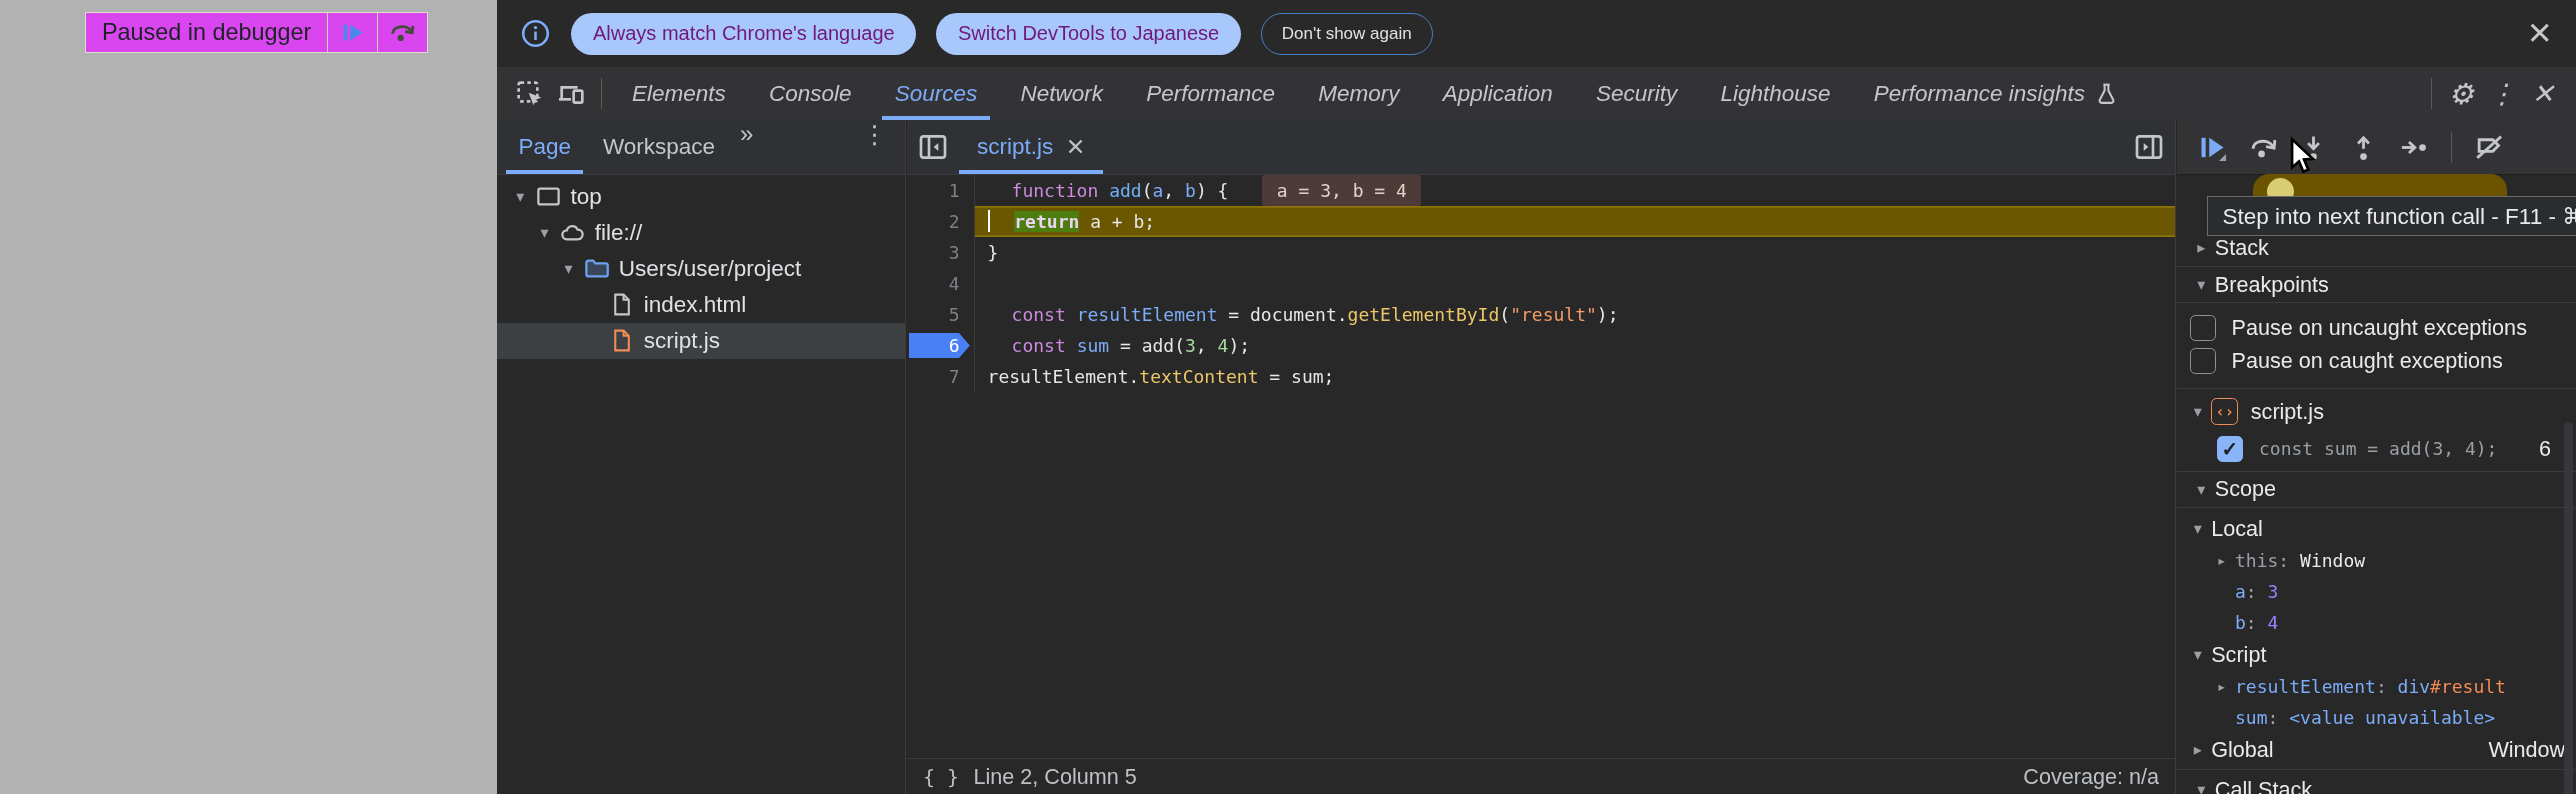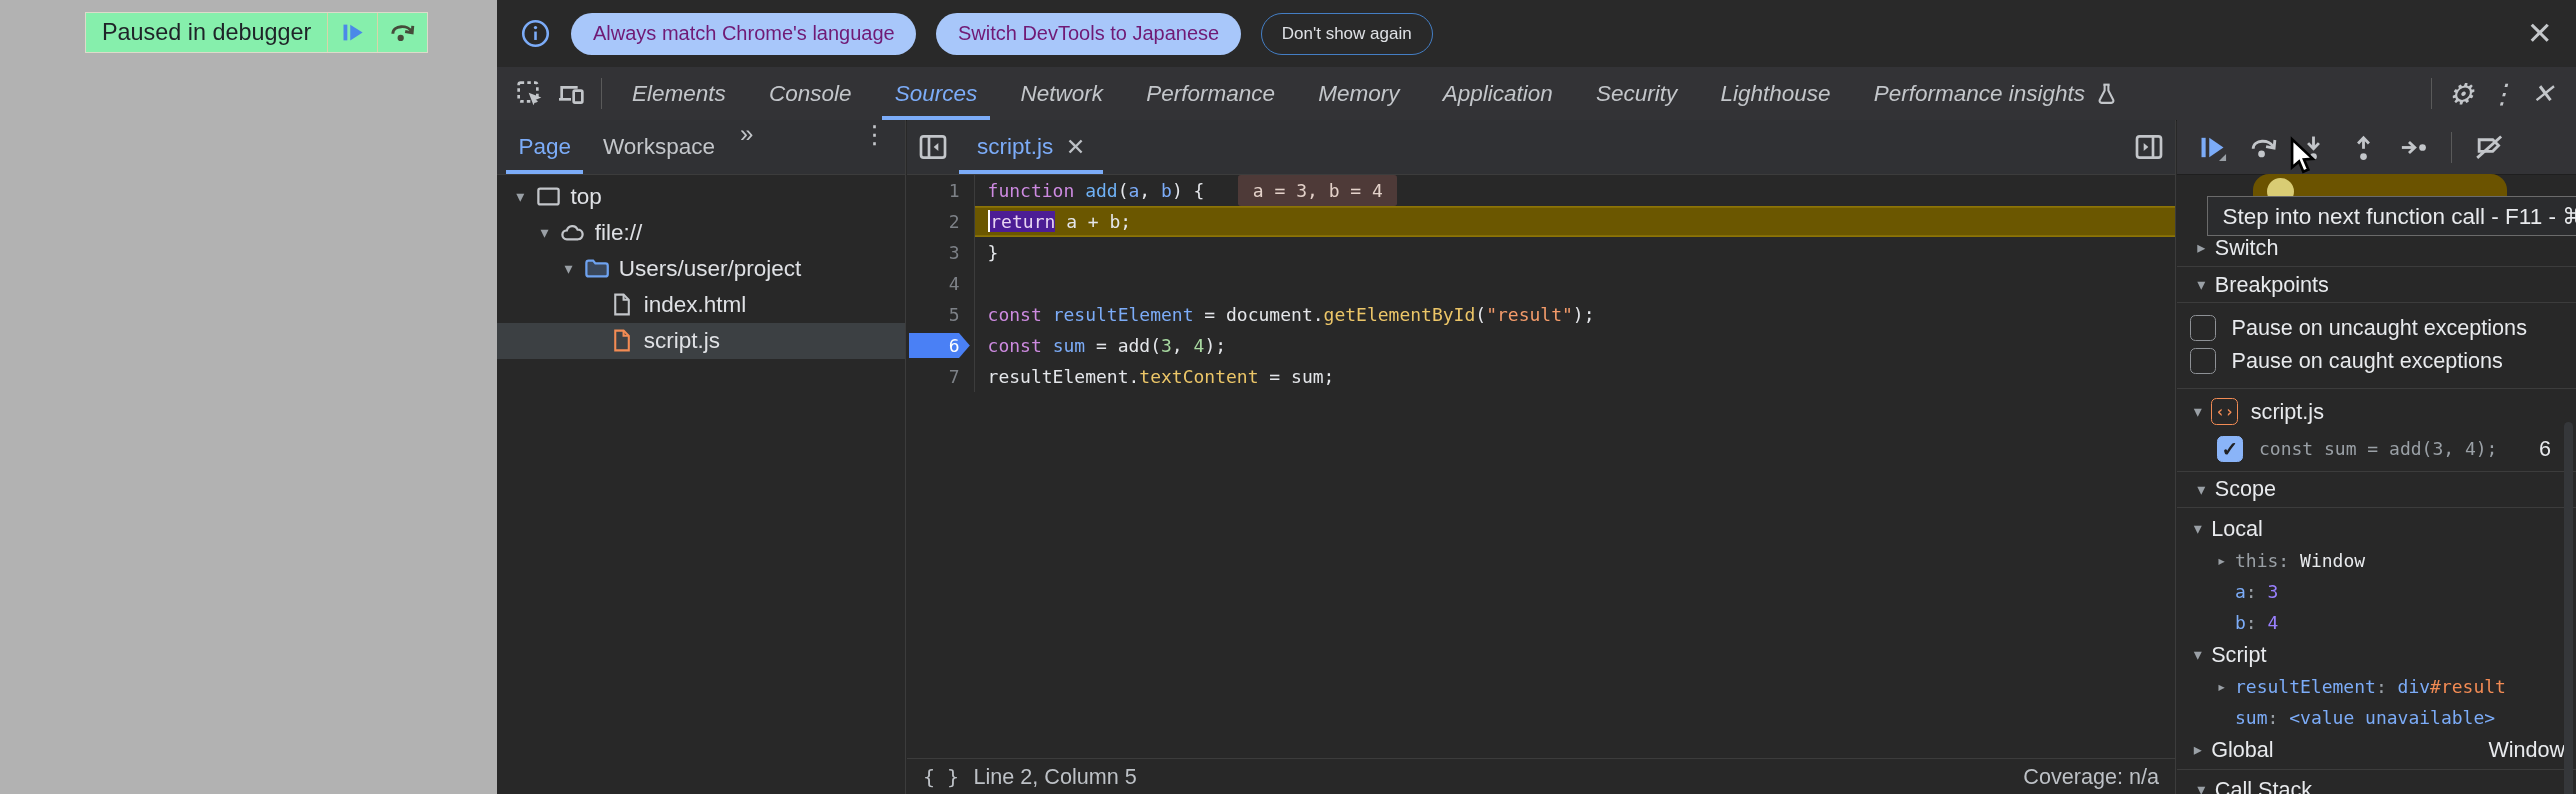--- a/index.html
+++ b/index.html
@@ -8,21 +8,21 @@
     position: relative; overflow: hidden;
     background: #b2b2b2;
     font-family: "Liberation Sans", sans-serif;
     color: #dfe1e5;
   }
   
   .page-area { position:absolute; left:0; top:0; width:497px; height:795px; background:#b2b2b2; }
   .paused-toast {
     position:absolute; left:85px; top:11.7px; height:41px;
     display:flex; align-items:stretch;
-    background:#86efac; border:1.8px solid #dddbca;
+    background:#d946ef; border:1.8px solid #dddbca;
   }
   .paused-toast .pt-label { display:flex; align-items:center; padding:0 16px; font-size:23.4px; color:#1f2328; }
   .pt-btn { width:50px; display:flex; align-items:center; justify-content:center; border-left:1.8px solid #d9d5a9; cursor:pointer; }
   
   .devtools { position:absolute; left:497px; top:0; width:2079px; height:795px; background:#282828; }
   
   .notif-bar { position:absolute; left:0; top:0; width:100%; height:67px; display:flex; align-items:center; padding:0 23.4px; gap:20px; background:#292929; }
   .notif-text { font-size:23.4px; color:#e8eaed; }
   .pill-btn { height:42px; border-radius:21.6px; background:#a8c7fa; color:#701a75; font-size:20px; display:flex; align-items:center; padding:0 21.6px; cursor:pointer; white-space:nowrap; }
   .ghost-btn { height:42px; border-radius:21.6px; background:transparent; border:1.8px solid #447ec4; color:#dfe1e5; font-size:17px; display:flex; align-items:center; padding:0 20px; cursor:pointer; white-space:nowrap; }
@@ -63,23 +63,23 @@
   .ed-tab .tab-close { color:#bdc1c6; font-size:23.4px; }
   .ed-spacer { flex:1; }
   .code-area { position:absolute; top:55px; left:0; right:0; bottom:37px; overflow:hidden; font-family:"DejaVu Sans Mono", monospace; font-size:18px; }
   .code-row { display:flex; height:31px; line-height:31px; position:relative; }
   .gutter { width:68px; flex:none; text-align:right; padding-right:14.4px; color:#7d8187; border-right:0.9px solid #3c3c3c; position:relative; cursor:pointer; }
   .gutter .ln { position:relative; z-index:2; }
   .gutter.bp .ln { color:#fff; }
   .bp-flag { position:absolute; z-index:1; left:1.8px; top:2.7px; bottom:2.7px; width:61px; background:#4a80f5; clip-path:polygon(0 0,82% 0,100% 50%,82% 100%,0 100%); }
   .code { flex:1; padding-left:12.6px; white-space:pre; }
   .code-row.exec .code { background:#6b5700; box-shadow:inset 0 1.8px 0 #8c7407, inset 0 -1.8px 0 #8c7407; }
-  .tk-kw { color:#cd8ae0; } .tk-fn { color:#6fb1f5; } .tk-va { color:#7cacf8; }
+  .tk-kw { color:#cd8ae0;margin-left:24px; } .tk-fn { color:#6fb1f5; } .tk-va { color:#7cacf8; }
   .tk-pl { color:#e4e6ea; } .tk-pr { color:#ecc668; } .tk-st { color:#f39b6a; } .tk-nu { color:#a8d9a0; }
-  .tk-sel { background:#4c1d95; color:#e8d5f2; }
+  .tk-sel { background:#4d7c0f; color:#e8d5f2;font-weight:bold; }
   .caret { display:inline-block; width:2.7px; height:21.6px; background:#ffffff; vertical-align:-3.6px; margin-right:0px; }
   .inline-widget { display:inline-block; margin-left:34px; padding:0 14.4px; background:#4e3a38; color:#e3d1c9; border-radius:2.7px; }
   .status-bar { position:absolute; left:0; right:0; bottom:0; height:37px; border-top:0.9px solid #3c3c3c; background:#282828; display:flex; align-items:center; font-size:21.6px; color:#bdc1c6; padding:0 16px; }
   .braces-icon { font-family:"DejaVu Sans Mono", monospace; font-size:20px; margin-right:14.4px; color:#bdc1c6; cursor:pointer; }
   .coverage { margin-left:auto; }
   
   .sb-toolbar { height:55px; background:#333336; border-bottom:0.9px solid #1f1f1f; display:flex; align-items:center; padding-left:14.4px; gap:7.2px; }
   .sb-btn { width:43px; height:40px; display:flex; align-items:center; justify-content:center; cursor:pointer; }
   .sb-row { display:flex; align-items:center; font-size:21.6px; color:#e8eaed; }
   .sec-header { height:37px; background:#303134; border-bottom:0.9px solid #3c3c3c; padding-left:10.8px; cursor:pointer; }
@@ -372,21 +372,21 @@
     <span class="cursor-svg">
       <svg width="40" height="43" viewBox="0 0 24 26">
           <path d="M6 2 L6 19 L10.2 15.4 L12.8 21.6 L15.8 20.3 L13.2 14.2 L18.6 13.8 Z" fill="#ffffff" stroke="#000000" stroke-width="1.6"></path>
         </svg>
     </span>
     <div class="sb-scrollbar"></div>
 
     <div style="margin-top:54px;">
       <div class="sb-row sec-header" style="background:#282828;border-bottom:none;">
         <span class="arrow-g">▸</span>
-        <span>Switch</span>
+        <span>Stack</span>
       </div>
       <div class="sb-row sec-header btop" style="background:#282828;">
         <span class="arrow-g">▾</span>
         <span>Breakpoints</span>
       </div>
       <div class="sb-row" style="height:33px;margin-top:8px;padding-left:12.6px;">
         <span class="chk"></span>
         <span>Pause on uncaught exceptions</span>
       </div>
       <div class="sb-row" style="height:33px;padding-left:12.6px;">

